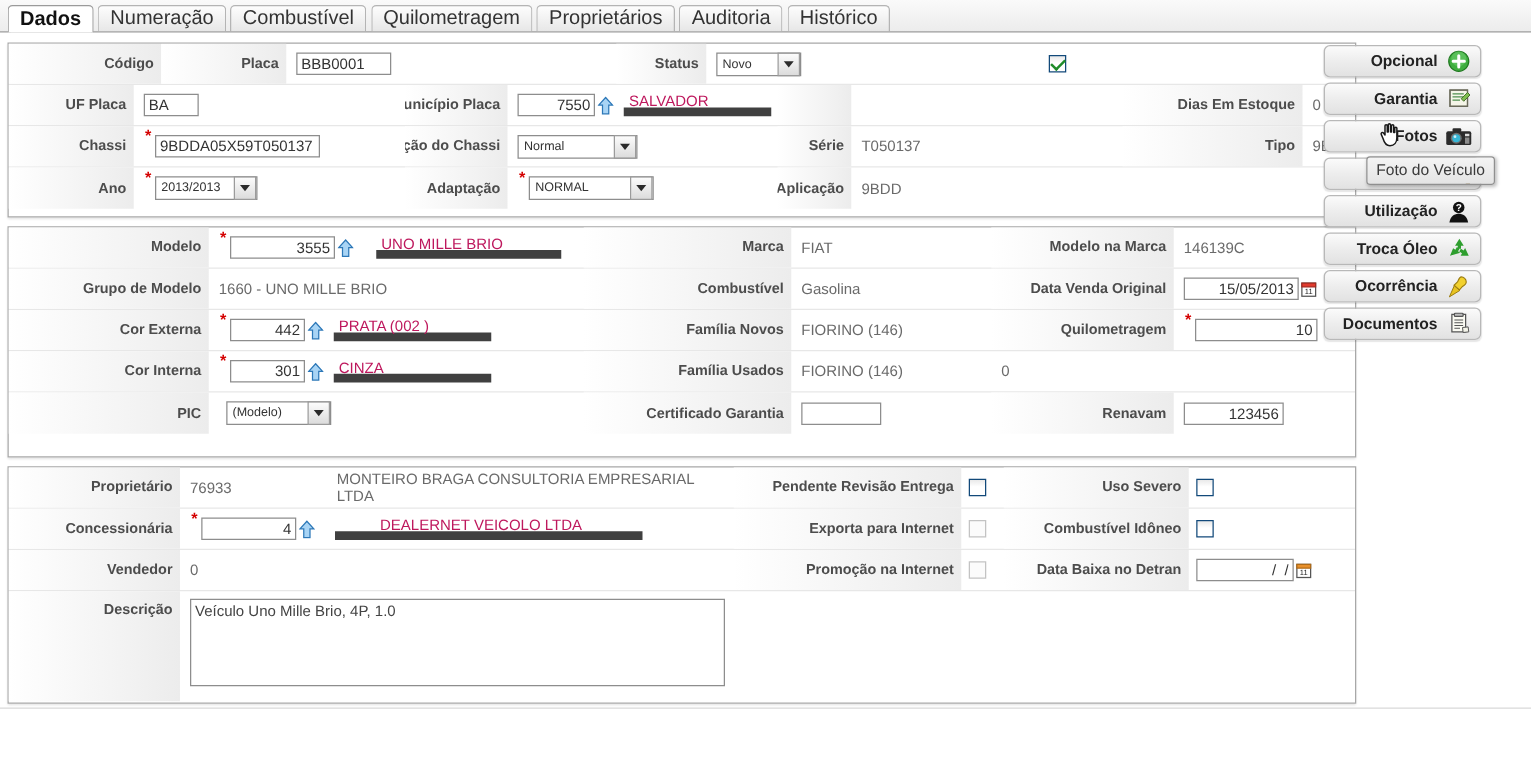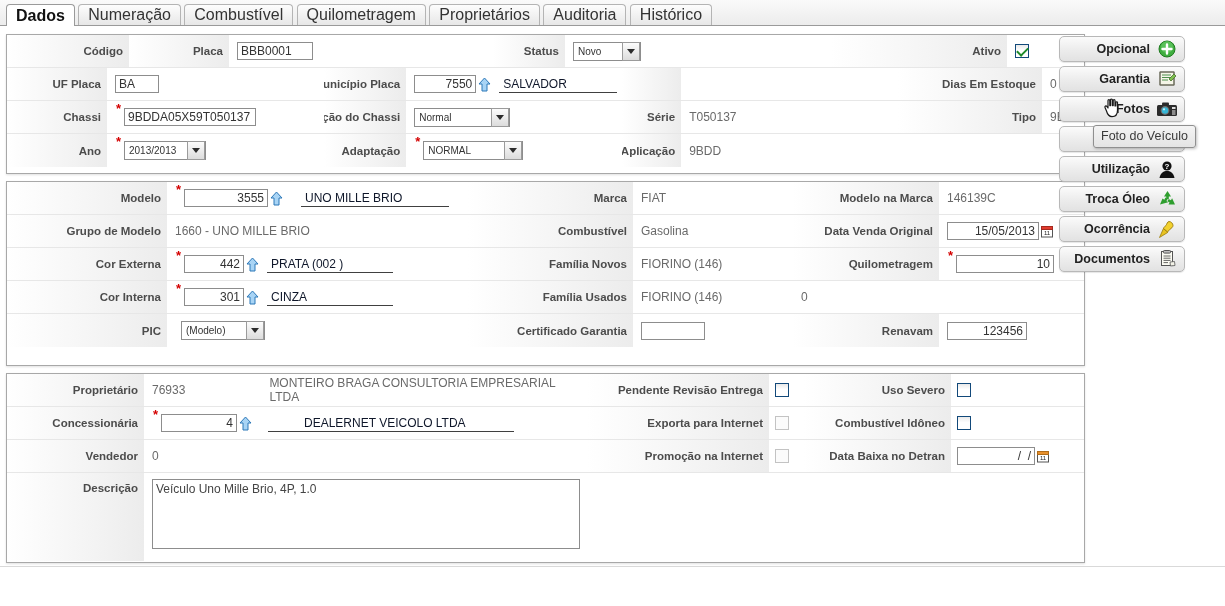--- a/index.html
+++ b/index.html
@@ -146,24 +146,24 @@
   }
 
   
   .lookup{
     width:13px;height:15px;flex:none;margin-left:2px;
     display:inline-block;position:relative;cursor:pointer;
   }
   .lookup svg{display:block;}
 
   .underline{
-    border-bottom:1px solid #404040;
+    border-bottom:7px solid #404040;
     height:17px;
     display:flex;align-items:center;
-    color:#0f172a;
+    color:#be185d;
     padding-left:4px;
     box-sizing:border-box;
   }
 
   
   .cb{
     width:14px;height:14px;box-sizing:border-box;
     border:1px solid #12497a;
     background:linear-gradient(to bottom,#e9e9e9 0%,#ffffff 45%);
     display:inline-flex;align-items:center;justify-content:center;
@@ -270,21 +270,20 @@
     <div class="val" style="width:264px">
       <input class="txt" style="width: 76px;" value="BBB0001">
     </div>
     <div class="lbl" style="width:72px">Status</div>
     <div class="val" style="width:266px">
       <div class="selwrap" style="width:68px">
         <span class="sv">Novo</span>
         <span class="arrow"></span>
       </div>
     </div>
-    <div class="lbl" style="width:176px">Ativo</div>
     <div class="val" style="width:50px">
       <span class="cb checked"></span>
     </div>
   </div>
 
   <div class="row">
     <div class="lbl" style="width:122px">UF Placa</div>
     <div class="val" style="width:266px">
       <input class="txt" style="width: 44px;" value="BA">
     </div>

